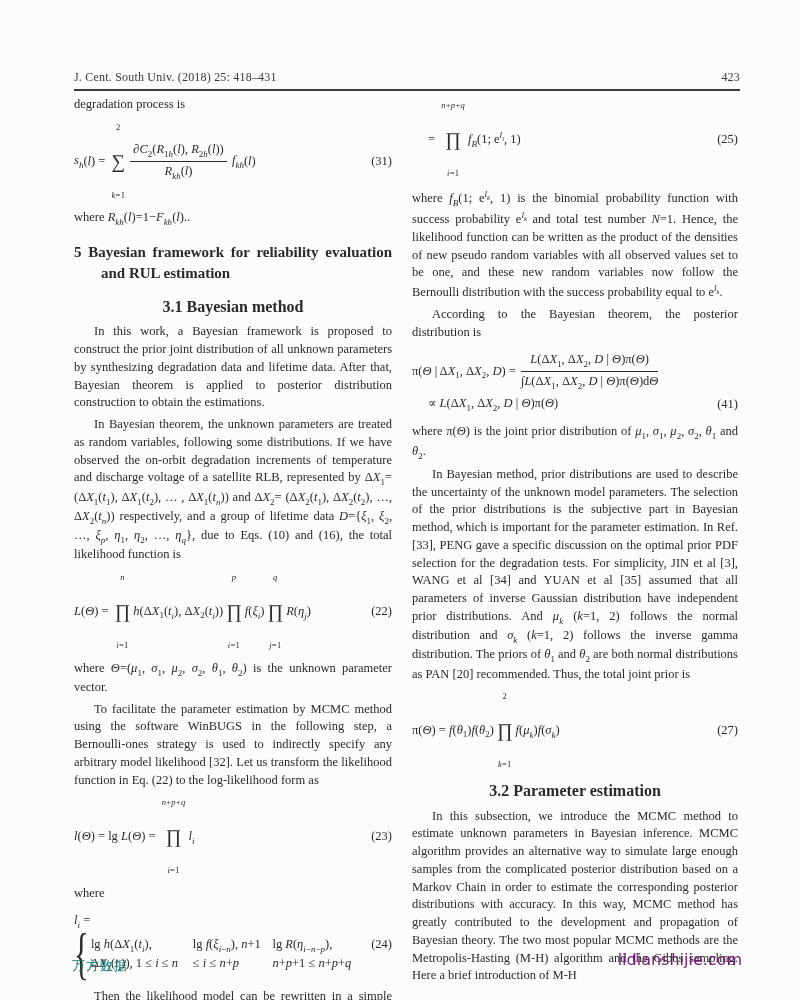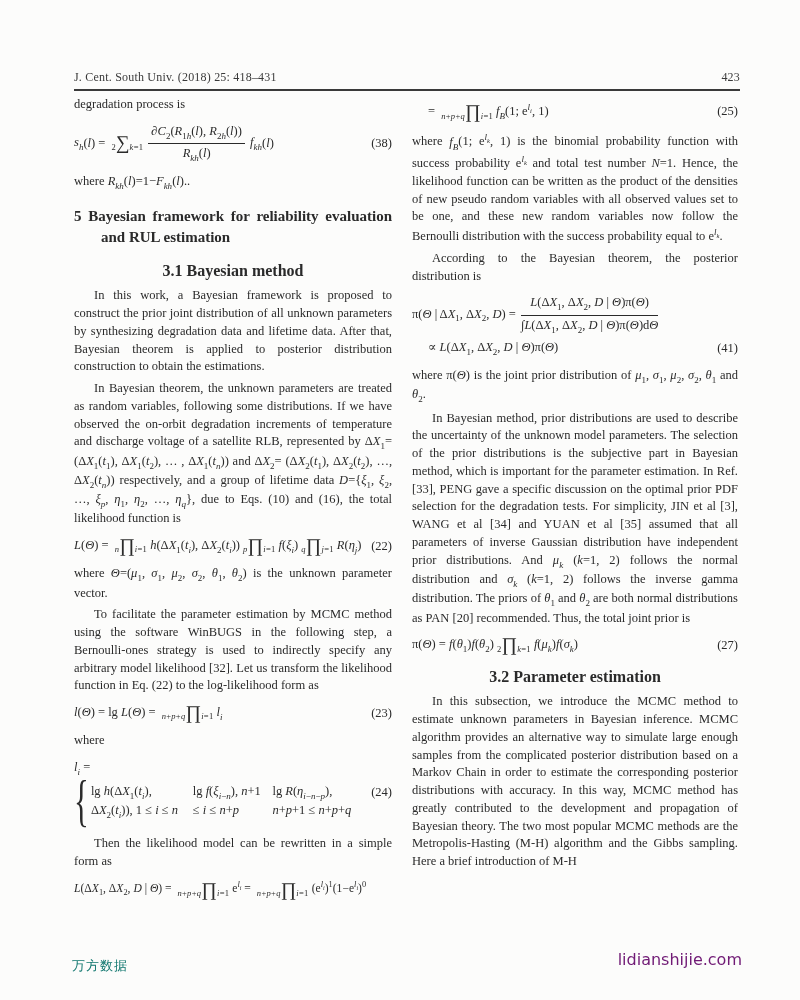--- a/index.html
+++ b/index.html
@@ -27,22 +27,22 @@
   .eq{display:flex;align-items:center;margin:9px 0;}
   .eq .body{text-align:left;}
   .eq .num{margin-left:auto;padding-left:6px;white-space:nowrap;}
   .eq-small{font-size:11.6px;}
   .pl{padding-left:16px;}
 
   .frac{display:inline-block;vertical-align:middle;text-align:center;margin:0 2px;}
   .frac .nu{display:block;padding:0 3px 1px;border-bottom:1px solid #2a2a2a;}
   .frac .de{display:block;padding-top:1px;}
 
-  .bigop{display:inline-flex;align-items:flex-end;vertical-align:middle;
-         line-height:1;margin:0 3px;}
+  .bigop{display:inline-flex;flex-direction:column;align-items:center;vertical-align:middle;
+         line-height:1;margin:0 3px;gap:20px;}
   .bigop .up,.bigop .lo{font-size:8.5px;line-height:1.15;letter-spacing:.3px;}
   .bigop .sym{font-size:19px;line-height:.95;}
 
   .cases{display:inline-flex;align-items:center;vertical-align:middle;}
   .cases .brace{font-size:56px;font-weight:300;line-height:.85;transform:scaleX(.55);margin:0 -4px 0 -6px;}
   .cases .rows{display:flex;flex-direction:row;gap:3px;text-align:left;}
 
   sub,sup{font-size:72%;}
 
   
@@ -63,21 +63,21 @@
 
   <div class="col col-left">
     <p>degradation process is</p>
 
     <div class="eq">
       <span class="body"><i>s<sub>h</sub></i>(<i>l</i>) = <span class="bigop">
             <span class="up">2</span>
             <span class="sym">∑</span>
             <span class="lo"><i>k</i>=1</span>
           </span><span class="frac"><span class="nu">∂<i>C</i><sub>2</sub>(<i>R</i><sub>1<i>h</i></sub>(<i>l</i>), <i>R</i><sub>2<i>h</i></sub>(<i>l</i>))</span><span class="de"><i>R<sub>kh</sub></i>(<i>l</i>)</span></span> <i>f<sub>kh</sub></i>(<i>l</i>)</span>
-      <span class="num">(38)</span>
+      <span class="num">(31)</span>
     </div>
 
     <p>where <i>R<sub>kh</sub></i>(<i>l</i>)=1−<i>F<sub>kh</sub></i>(<i>l</i>)..</p>
 
     <div class="sec-title">5 Bayesian framework for reliability evaluation and RUL estimation</div>
 
     <div class="sub-title">3.1 Bayesian method</div>
 
     <p class="indent">In this work, a Bayesian framework is proposed to construct the prior joint distribution of all unknown parameters by synthesizing degradation data and lifetime data. After that, Bayesian theorem is applied to posterior distribution construction to obtain the estimations.</p>
 

